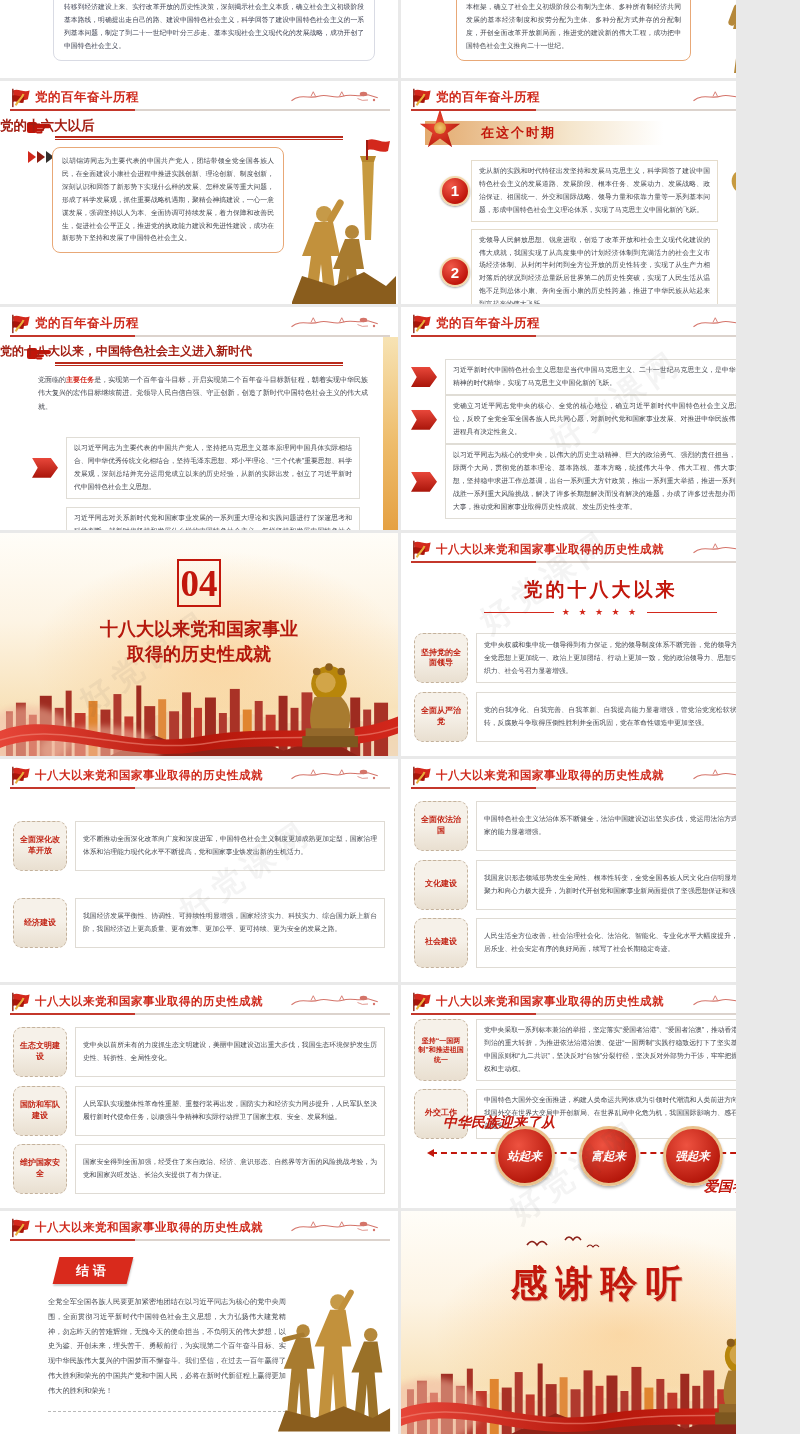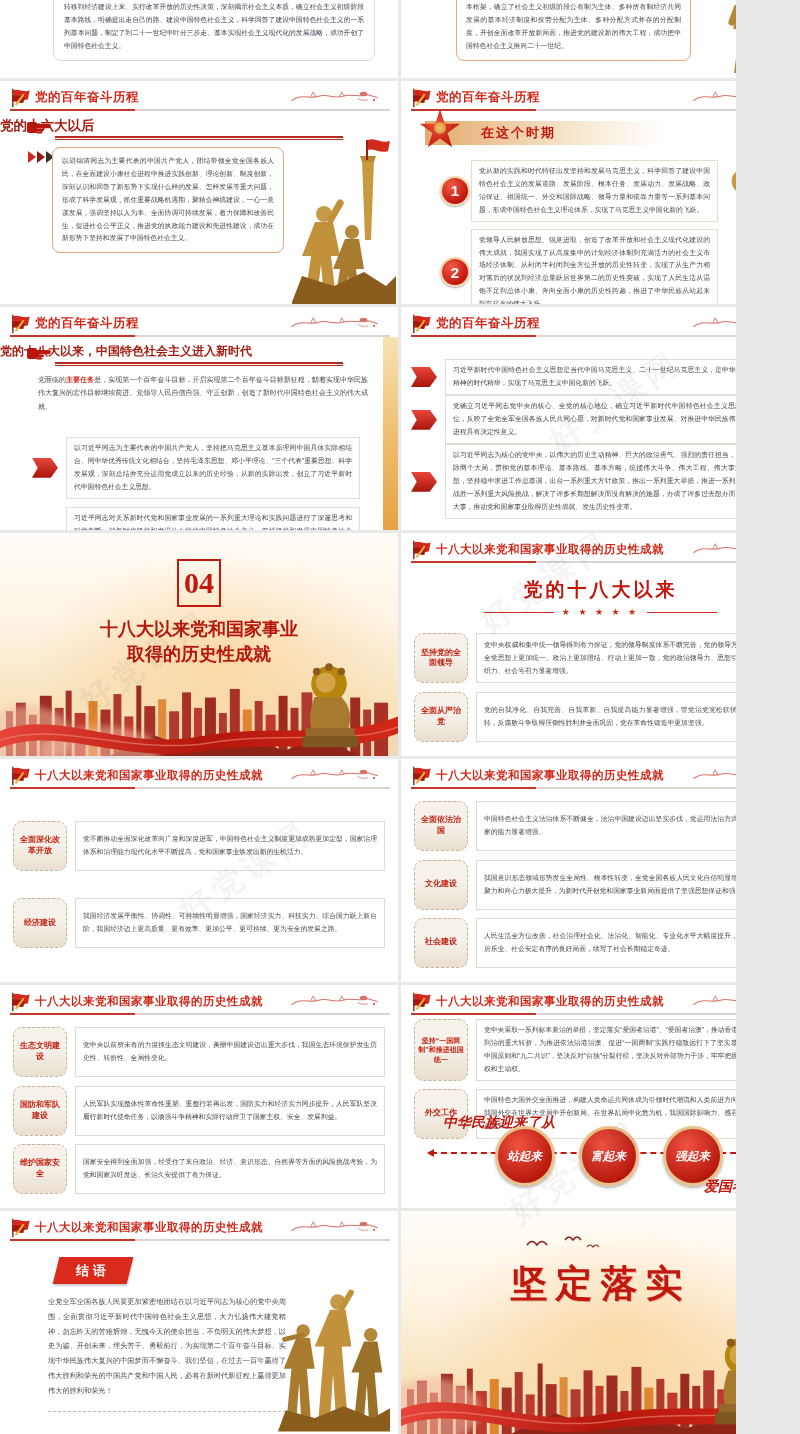--- a/index.html
+++ b/index.html
@@ -73,21 +73,21 @@
          background:linear-gradient(180deg,#f6f1e9 0 45%,#e9dfd0);display:flex;align-items:center;justify-content:center;
          text-align:center;color:#c22516;font-weight:bold;font-size:8px;line-height:1.35;padding:3px;}
   .titem .bbox{flex:1;display:flex;align-items:center;border:1px solid #dfdbd4;}
 
   
   .warm{background:
       radial-gradient(ellipse at 55% 55%,rgba(250,190,110,.45),rgba(250,190,110,0) 60%),
       linear-gradient(180deg,#fffdf8 0%,#fdf4e4 40%,#f8e2ba 78%,#fbedd6 100%);}
   .chapnum{position:absolute;left:50%;transform:translateX(-50%);top:26px;width:40px;height:44px;
       border:2px solid #c2170c;color:#c2170c;font-family:"Liberation Serif","DejaVu Serif",serif;
-      font-size:30px;font-weight:bold;display:flex;align-items:center;justify-content:center;}
+      font-size:37px;font-weight:bold;display:flex;align-items:center;justify-content:center;}
   .chaptitle{position:absolute;top:84px;left:0;right:0;text-align:center;color:#b5170c;
       font-family:"Liberation Serif","DejaVu Serif",serif;font-weight:bold;font-size:18px;line-height:1.4;}
   .thanks{position:absolute;top:48px;left:0;right:0;text-align:center;color:#c2170c;
       font-family:"Liberation Serif","DejaVu Serif",serif;font-weight:bold;font-size:37px;letter-spacing:8px;
       text-shadow:1px 1px 0 rgba(140,20,10,.25);}
   .deco-skyline{position:absolute;bottom:0;left:0;width:100%;height:86px;}
   .deco-ribbon{position:absolute;bottom:-4px;left:-8px;width:104%;height:64px;}
   .deco-lion{position:absolute;right:8px;bottom:2px;width:78px;height:96px;}
   .deco-birds{position:absolute;left:120px;top:22px;width:80px;height:22px;}
   .cloud{position:absolute;border-radius:50%;background:#f1b9a0;opacity:.55;filter:blur(3px);}
@@ -585,21 +585,21 @@
     <div class="dashline"></div>
     <svg class="art-statues">
         <use href="#sym-statues"></use>
       </svg>
   </div>
 
   <div class="slide warm">
     <svg class="deco-birds">
         <use href="#sym-birds"></use>
       </svg>
-    <div class="thanks">坚定落实</div>
+    <div class="thanks">感谢聆听</div>
     <svg class="deco-skyline">
         <use href="#sym-skyline"></use>
       </svg>
     <div class="cloud" style="left:-20px;bottom:-8px;width:100px;height:64px;"></div>
     <svg class="deco-ribbon">
         <use href="#sym-ribbon"></use>
       </svg>
     <svg class="deco-lion" style="right:14px;height:104px;width:84px;">
         <use href="#sym-lion"></use>
       </svg>

